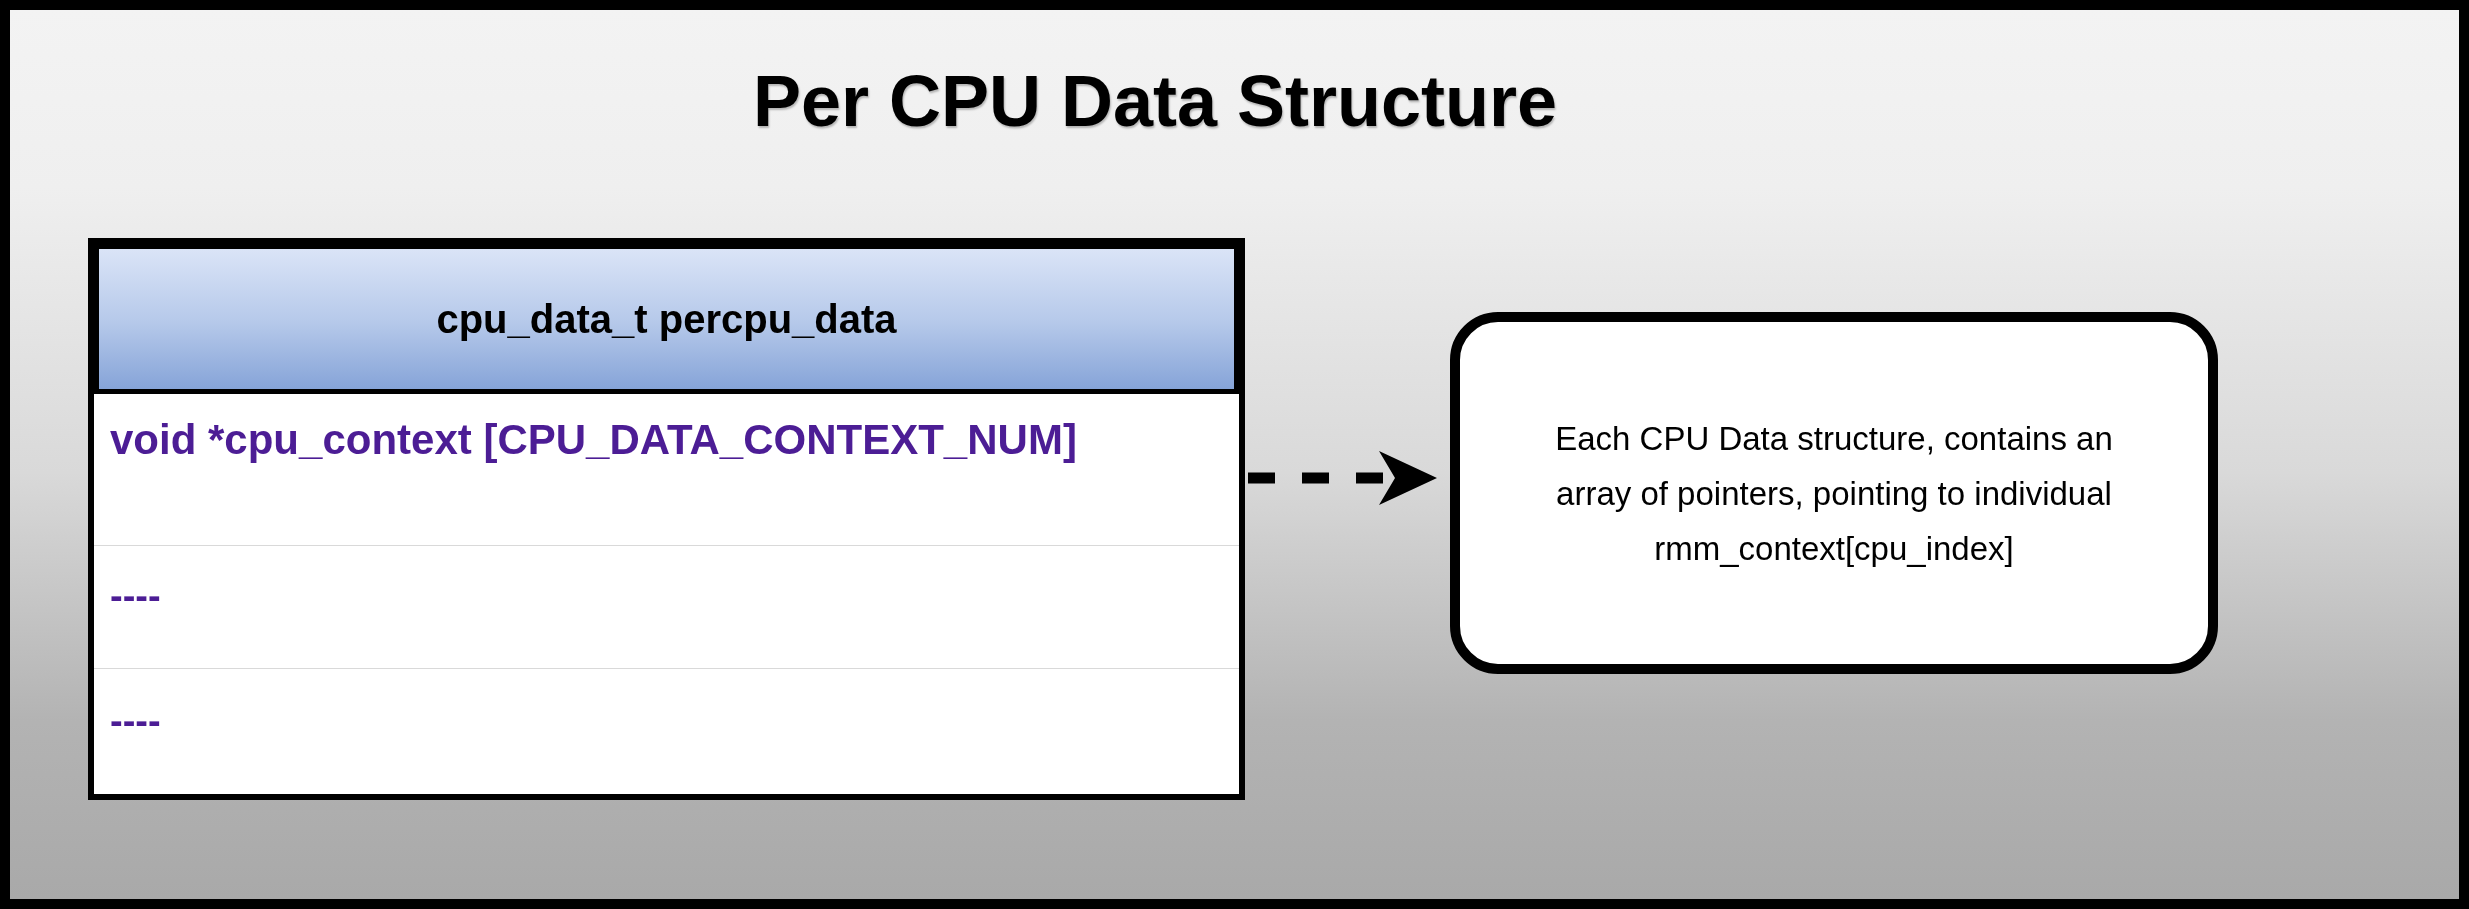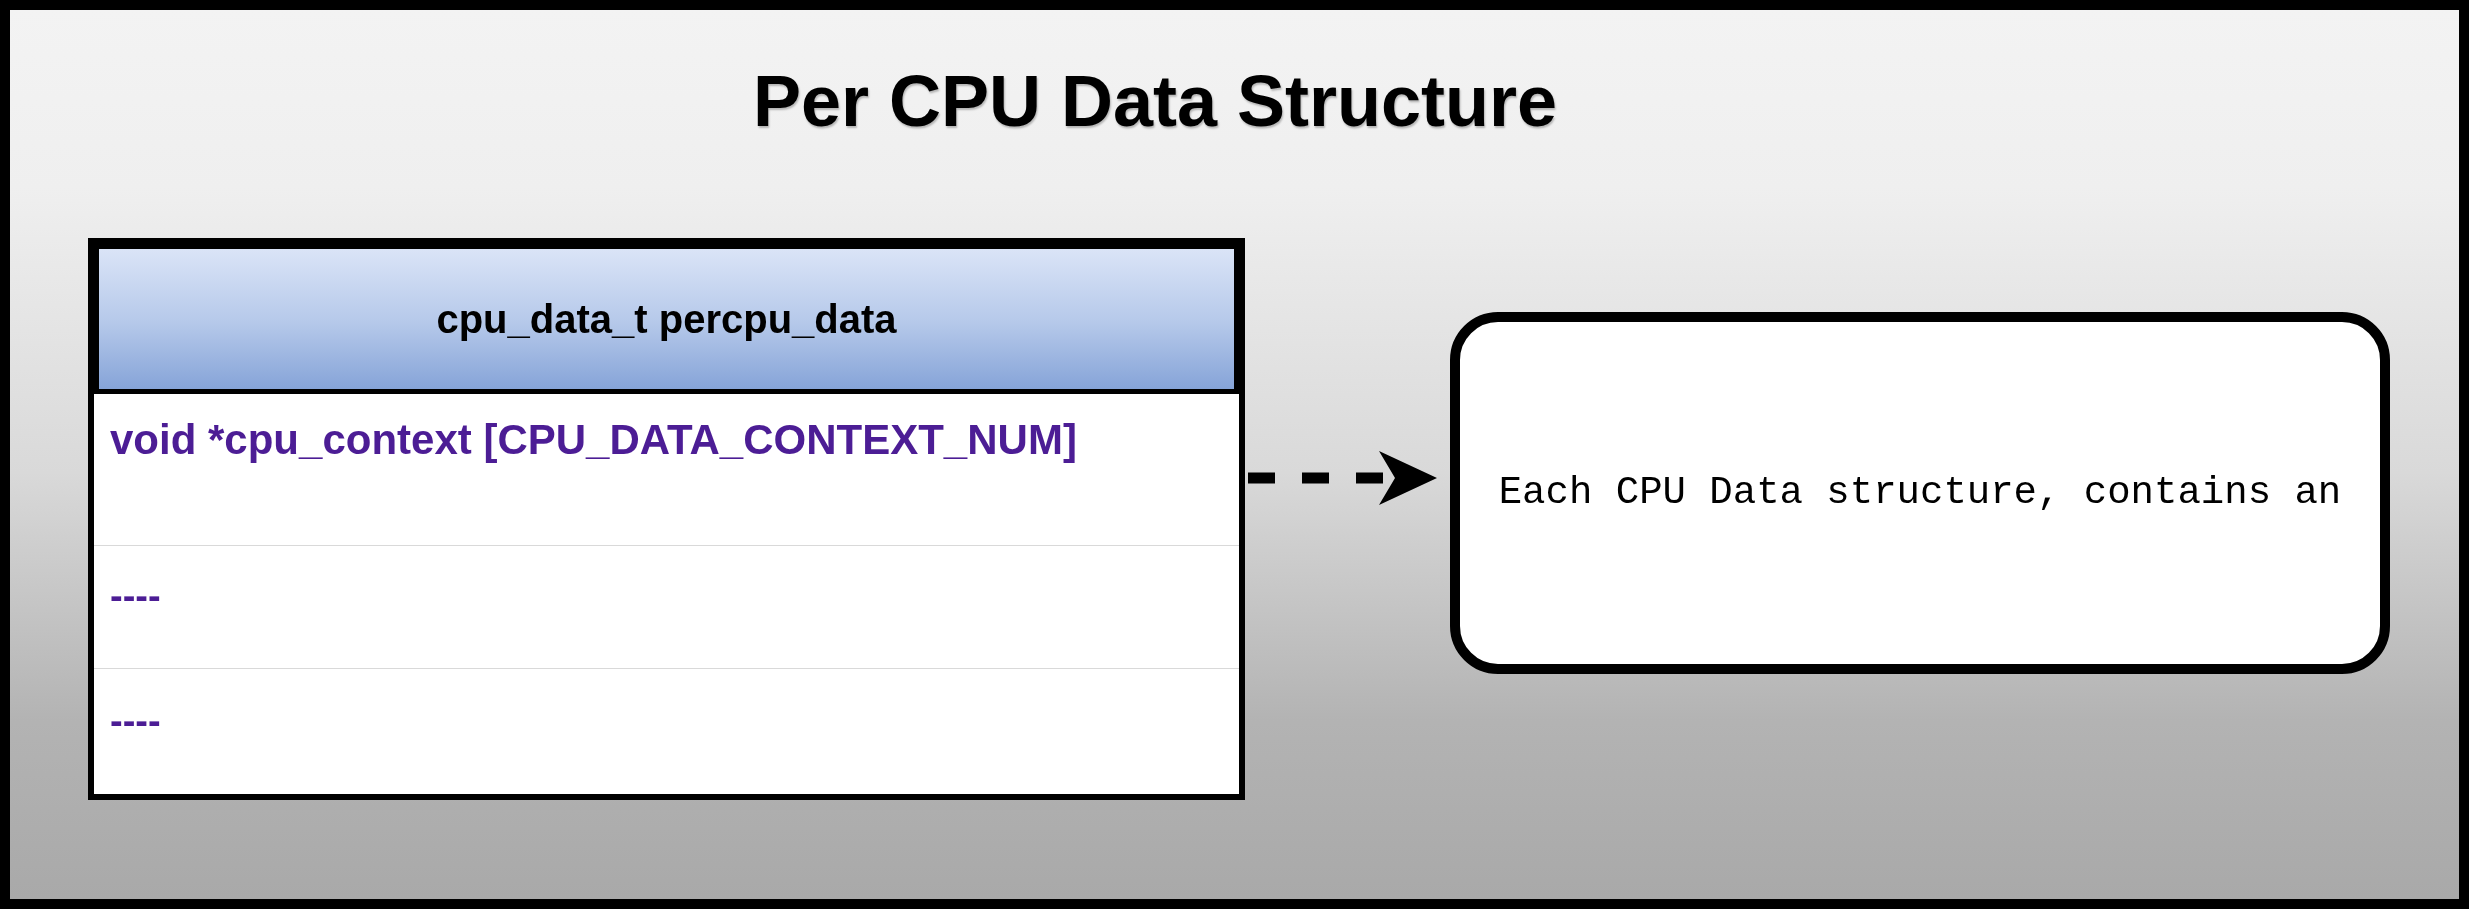--- a/index.html
+++ b/index.html
@@ -77,35 +77,34 @@
     left: 1236px;
     top: 428px;
     width: 210px;
     height: 80px;
   }
   
   .callout {
     position: absolute;
     left: 1440px;
     top: 302px;
-    width: 940px;
+    width: 768px;
     height: 362px;
     box-sizing: border-box;
     border: 10px solid #000000;
     border-radius: 48px;
     background: #ffffff;
     display: flex;
     flex-direction: column;
     justify-content: center;
     align-items: center;
     text-align: center;
-    font-size: 39px;
+    font-size: 33px;
     line-height: 55px;
     color: #000000;
-    font-family: Liberation Mono, monospace;
   }
 </style>
 </head>
 <body>
 
 <div class="canvas">
 
   <div class="diagram-title">Per CPU Data Structure</div>
 
   <div class="cpu-table">
@@ -117,15 +116,17 @@
     <div class="cpu-table-row row-3">----</div>
   </div>
 
   <svg class="arrow-svg" viewBox="0 0 210 80" xmlns="http://www.w3.org/2000/svg">
     <line x1="2" y1="40" x2="140" y2="40" stroke="#000000" stroke-width="11" stroke-dasharray="27 27"></line>
     <polygon points="133,13 191,40 133,67 149,40" fill="#000000"></polygon>
   </svg>
 
   <div class="callout">
     <div>Each CPU Data structure, contains an</div>
+    <div>array of pointers, pointing to individual</div>
+    <div>rmm_context[cpu_index]</div>
   </div>
 
 </div>
 
 </body></html>

